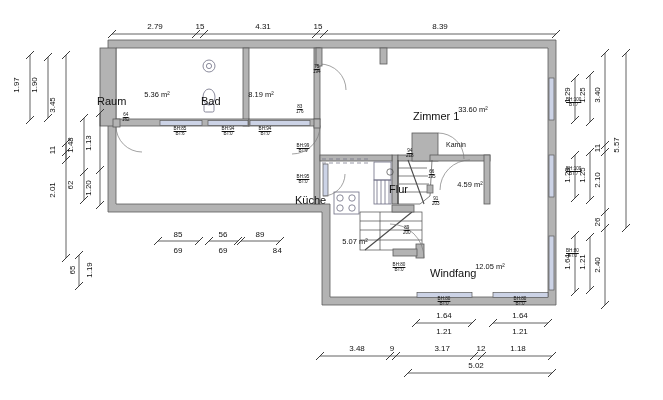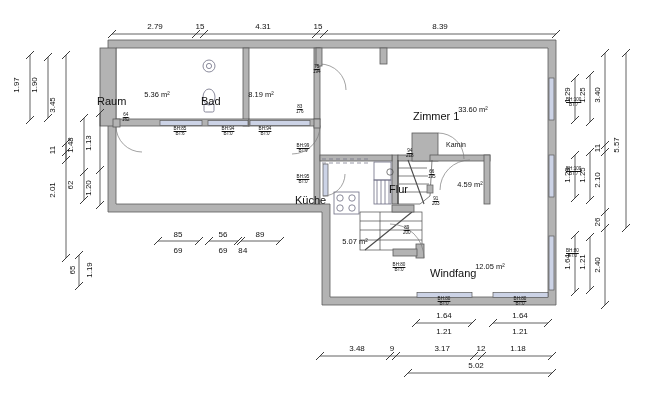--- a/index.html
+++ b/index.html
@@ -311,16 +311,16 @@
     <div class="dimtxt v" style="left: 593px; top: 222px; transform: rotate(-90deg) translate(-50%, 0px);">26</div>
     <div class="dimtxt v" style="left: 593px; top: 265px; transform: rotate(-90deg) translate(-50%, 0px);">2.40</div>
     <div class="dimtxt v" style="left: 612px; top: 145px; transform: rotate(-90deg) translate(-50%, 0px);">5.57</div>
     <div class="dimtxt v" style="left: 563px; top: 262px; transform: rotate(-90deg) translate(-50%, 0px);">1.64</div>
     <div class="dimtxt v" style="left: 578px; top: 262px; transform: rotate(-90deg) translate(-50%, 0px);">1.21</div>
     <div class="dimtxt" style="left: 156px; top: 230px; width: 44px; text-align: center;">85</div>
     <div class="dimtxt" style="left: 156px; top: 246px; width: 44px; text-align: center;">69</div>
     <div class="dimtxt" style="left: 201px; top: 230px; width: 44px; text-align: center;">56</div>
     <div class="dimtxt" style="left: 201px; top: 246px; width: 44px; text-align: center;">69</div>
     <div class="dimtxt" style="left: 238px; top: 230px; width: 44px; text-align: center;">89</div>
-    <div class="dimtxt" style="left: 238px; top: 246px; width: 44px; text-align: left; font-family: Liberation Mono, monospace;">84</div>
+    <div class="dimtxt" style="left: 238px; top: 246px; width: 44px; text-align: right; font-family: Liberation Mono, monospace;">84</div>
     <div class="dimtxt v" style="left: 68px; top: 270px; transform: rotate(-90deg) translate(-50%, 0px);">65</div>
     <div class="dimtxt v" style="left: 85px; top: 270px; transform: rotate(-90deg) translate(-50%, 0px);">1.19</div>
   </div>
 
 </body></html>

